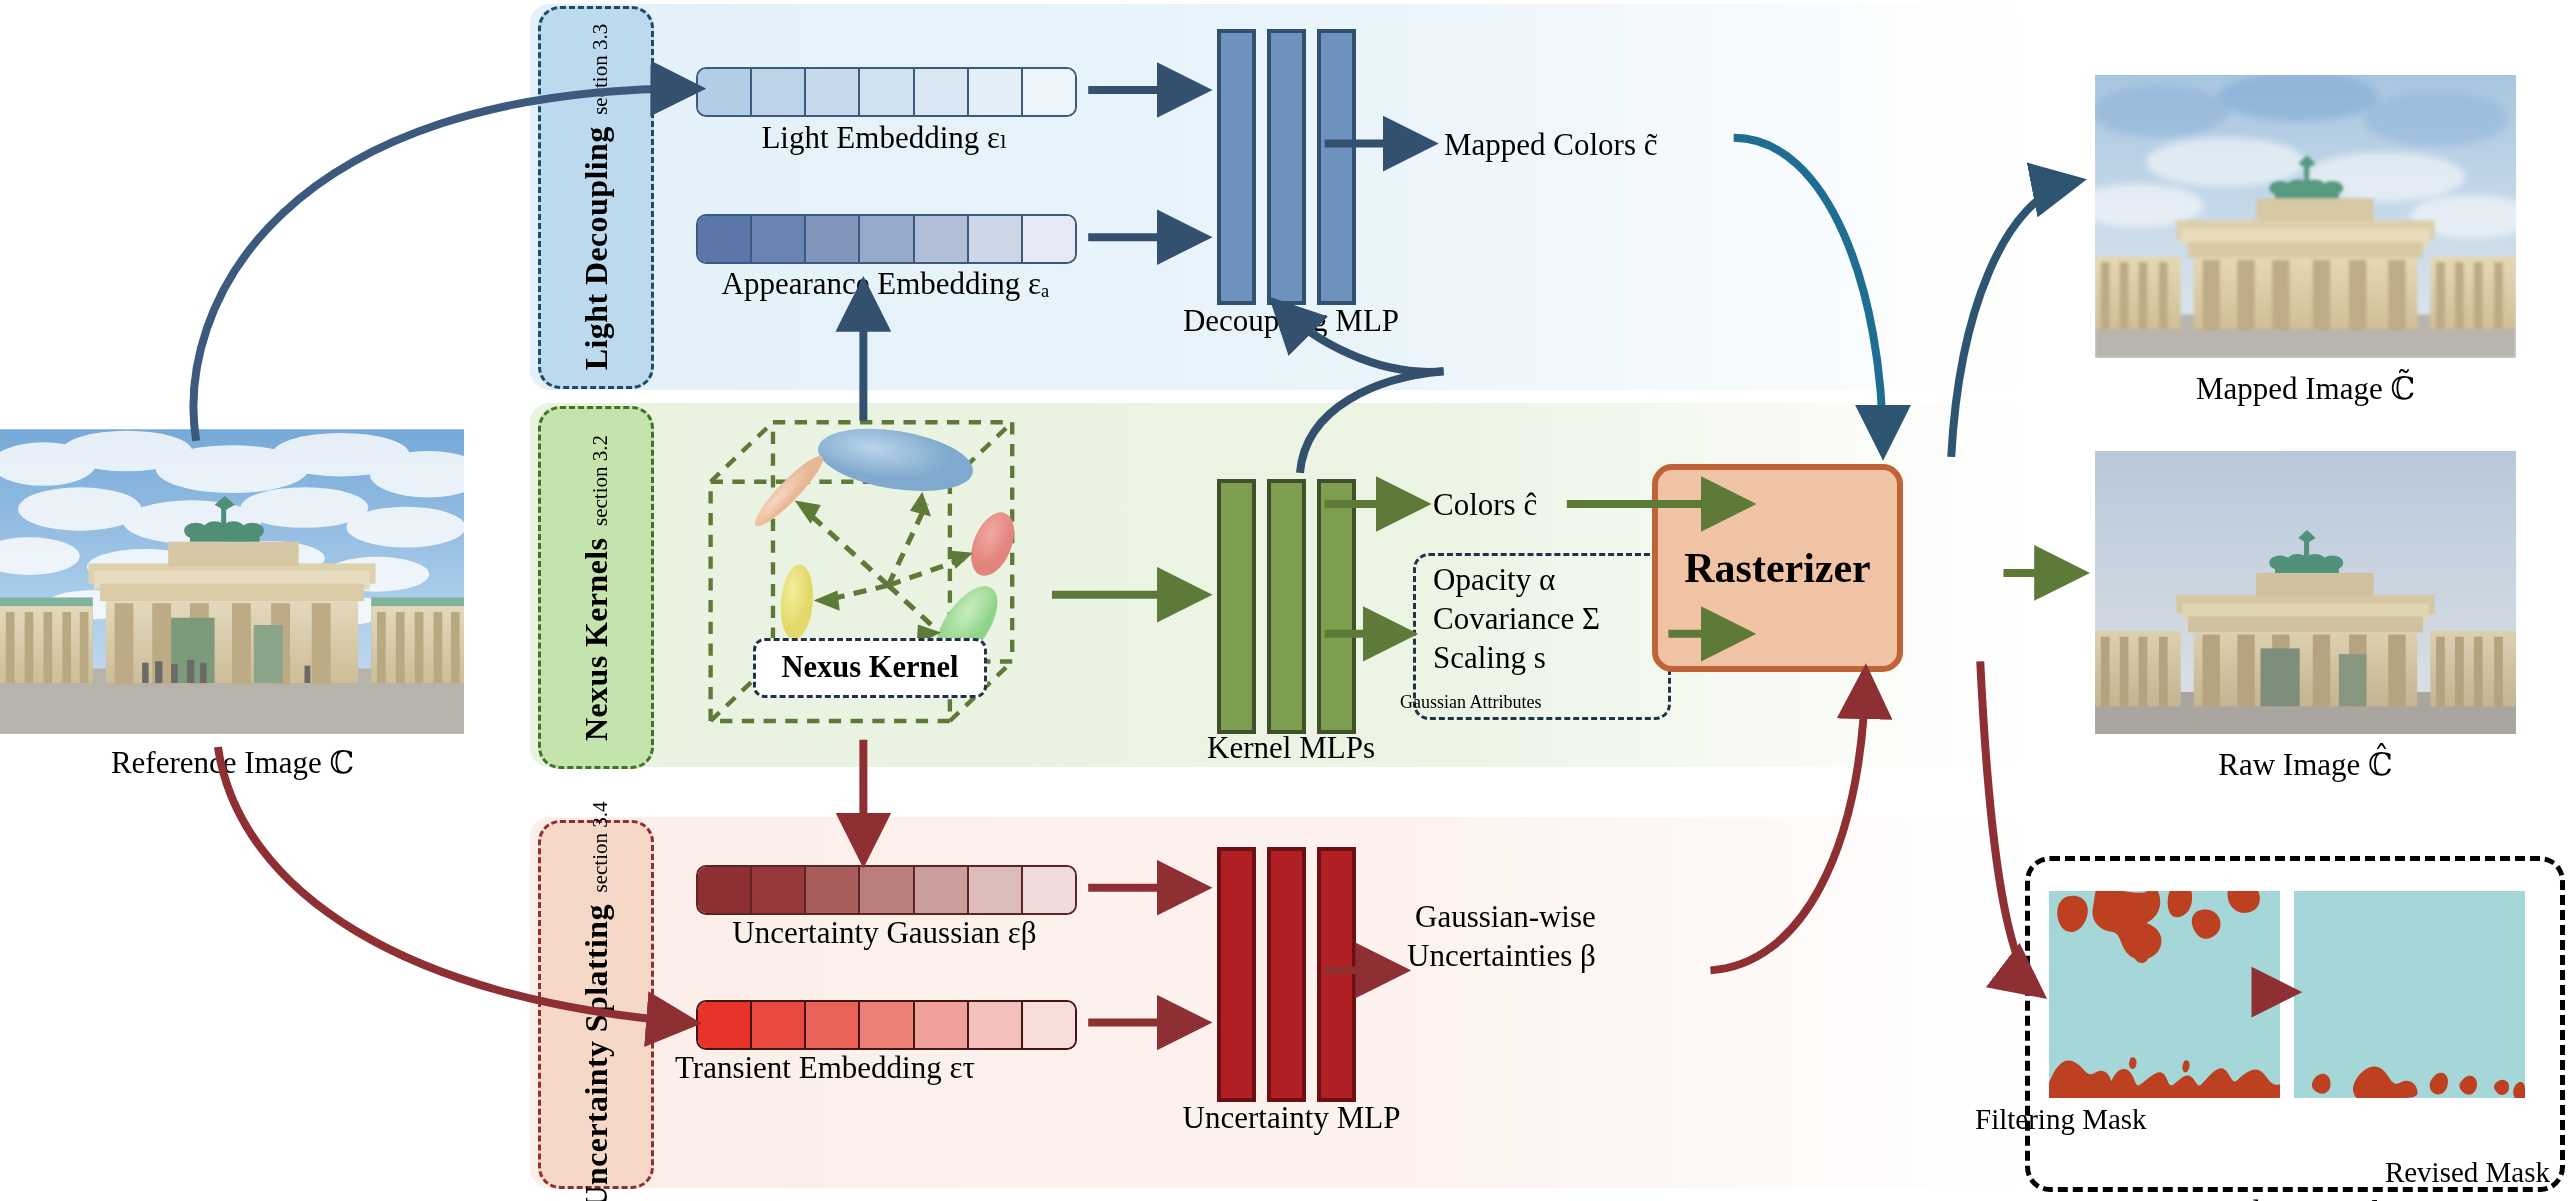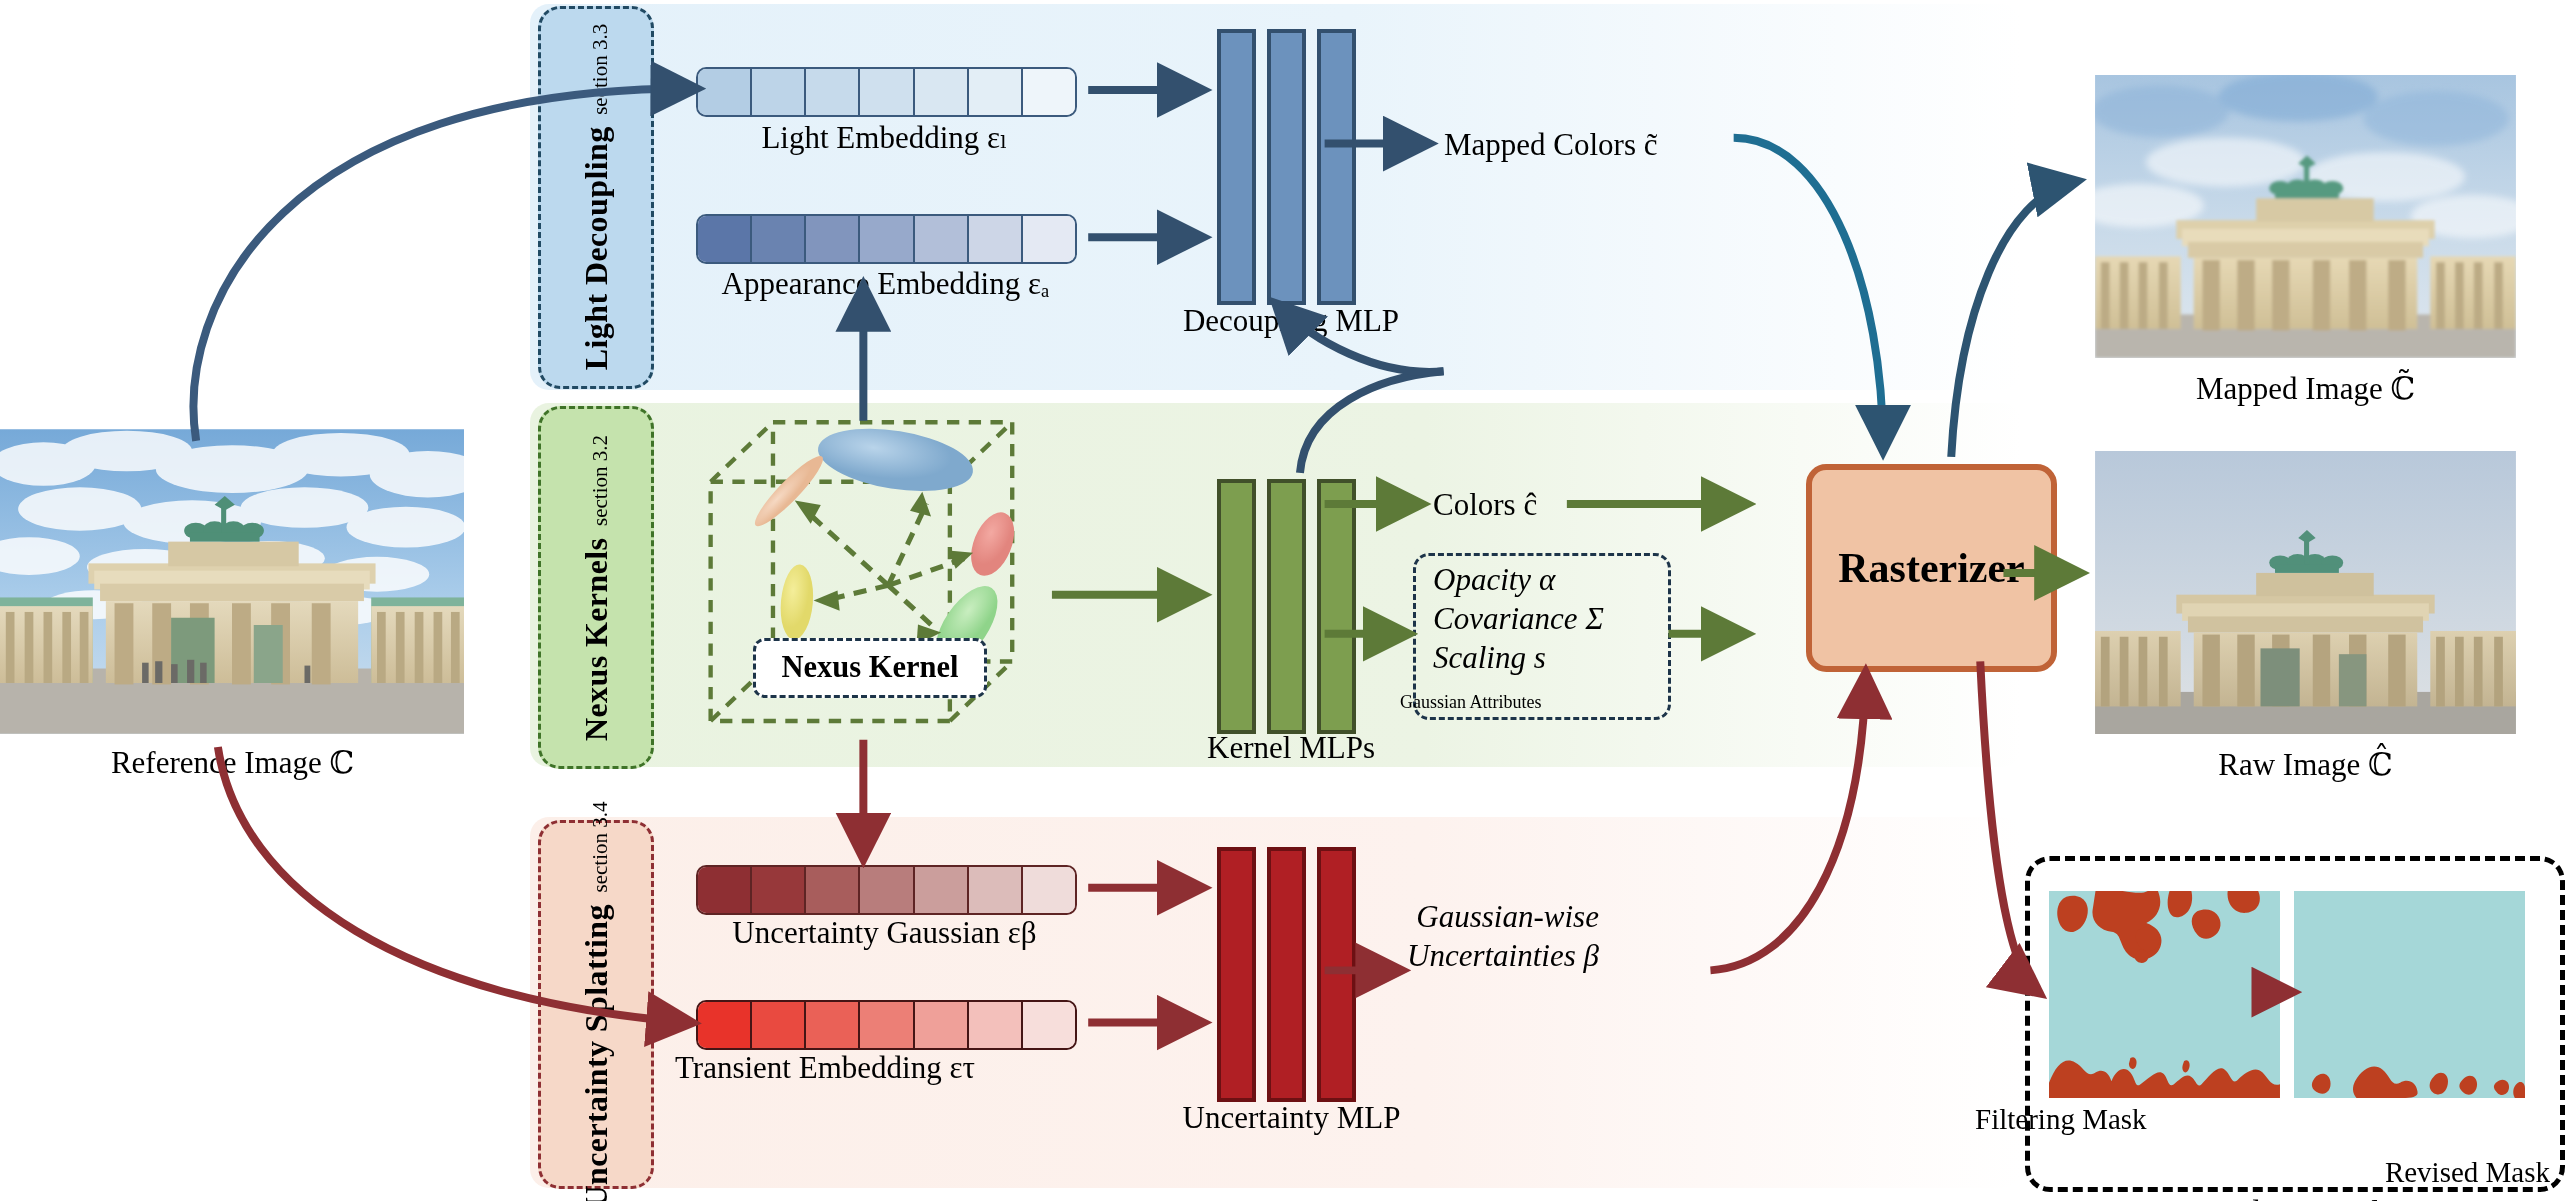--- a/index.html
+++ b/index.html
@@ -44,21 +44,21 @@
   .dashbox{position:absolute;border:3.6px dashed #1d3449;border-radius:16px;}
   .dashbox-black{position:absolute;border:5.1px dashed #000;border-radius:25px;}
 
   .rast{position:absolute;background:#f0c3a4;border:6.5px solid #c06337;border-radius:20.3px;
         font-weight:bold;font-size:42px;}
 
   .photo{position:absolute;overflow:hidden;}
   .mask{position:absolute;background:#a5d7d8;overflow:hidden;}
 
   svg.overlay{position:absolute;left:0;top:0;width:2576px;height:1201px;pointer-events:none;}
-  .attrline{font-size:31px;white-space:nowrap;line-height:1.26;font-style:italic;}
+  .attrline{font-size:31px;white-space:nowrap;line-height:1.26;}
 </style>
 </head>
 <body>
 
 <div class="band band-blue abs" style="left:530px;top:4.4px;width:1491px;height:386px;"></div>
 <div class="band band-green abs" style="left:530px;top:403px;width:1491px;height:364px;"></div>
 <div class="band band-red abs" style="left:530px;top:817px;width:1491px;height:371px;"></div>
 
 <div class="tab abs" style="left:538px;top:5.8px;width:110px;height:377px;background:#bcd9ee;border-color:#214a63;">
   <div class="tab-inner">
@@ -303,21 +303,21 @@
   <div class="col"></div>
   <div class="col"></div>
 </div>
 <div class="cap" style="left:1132px;top:1100px;width:319px;text-align:center;">Uncertainty MLP</div>
 
 <div class="abs" style="left:1407px;top:897px;text-align:right;line-height:1.3;">
   <div class="attrline">Gaussian-wise</div>
   <div class="attrline">Uncertainties β</div>
 </div>
 
-<div class="rast ctr" style="left:1806px;top:464px;width:239px;height:196px;align-items:center;">
+<div class="rast ctr" style="left:1652px;top:464px;width:239px;height:196px;align-items:center;">
   <span>Rasterizer</span>
 </div>
 
 <div class="photo" style="left:2095px;top:75px;width:421px;height:283px;">
   <svg width="421" height="283" viewBox="0 0 580 390">
     <defs>
       <linearGradient id="msky" x1="0" y1="0" x2="0" y2="1">
         <stop offset="0%" stop-color="#a8c5e0"></stop>
           <stop offset="50%" stop-color="#c7d9e9"></stop>
         <stop offset="100%" stop-color="#dfe7ee"></stop>

